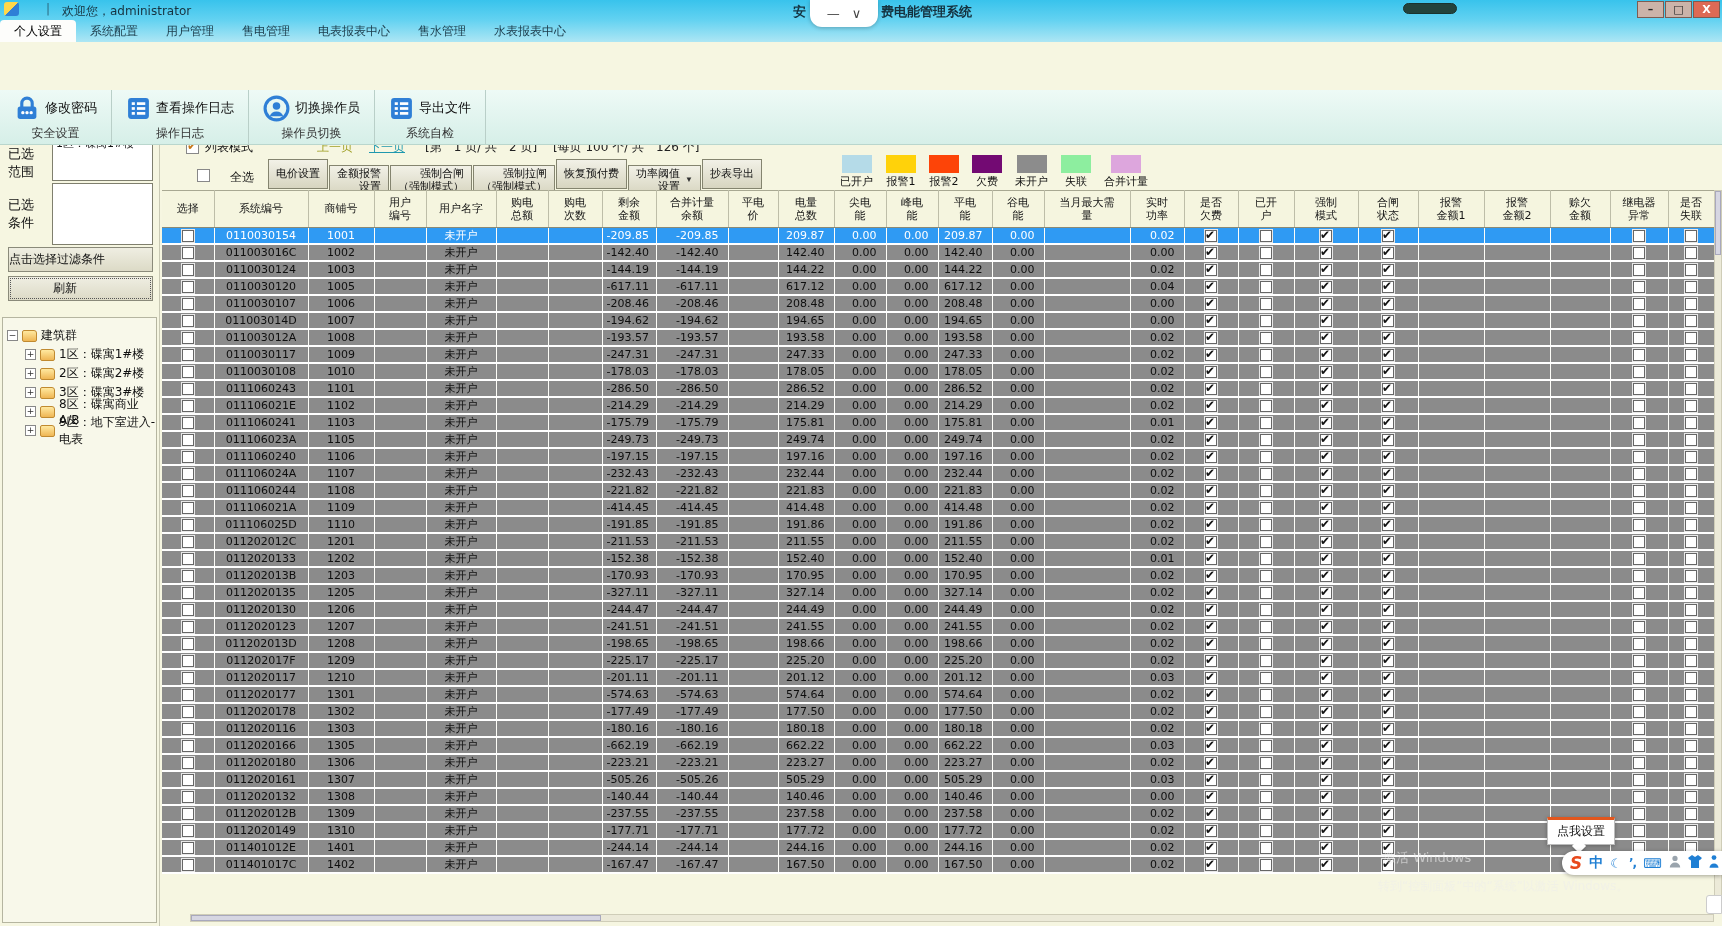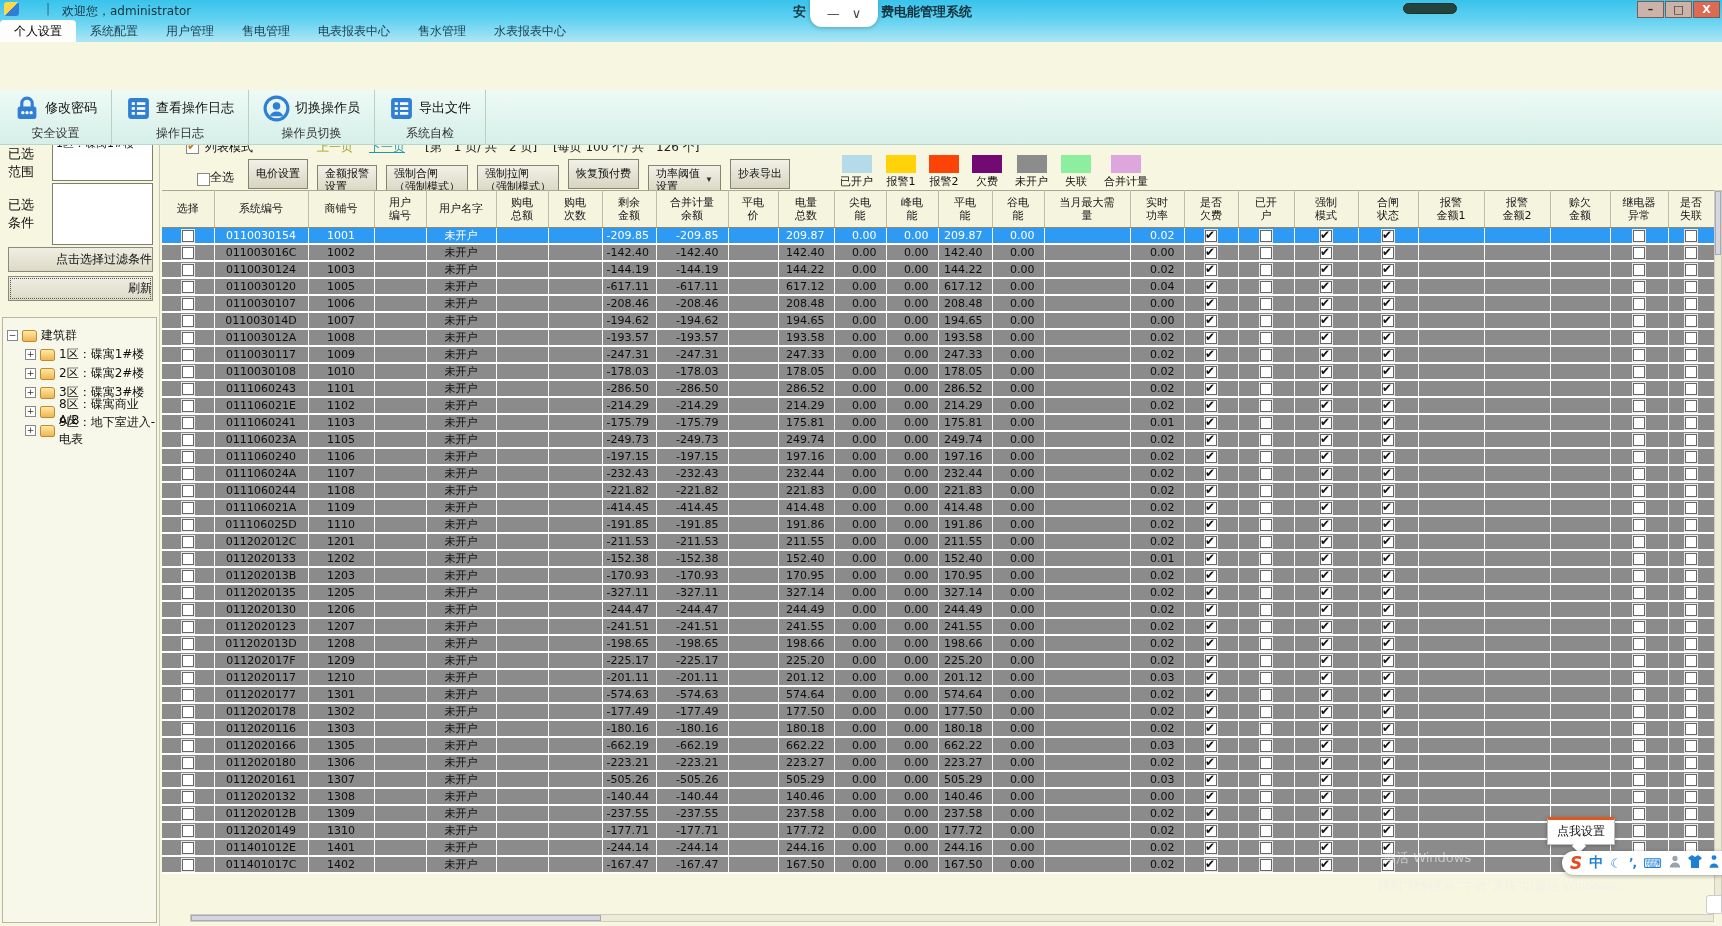--- a/index.html
+++ b/index.html
@@ -58,21 +58,21 @@
   .dtab .x { color:#777; font-size:10px; cursor:default; }
   .filter-bar { position:absolute; left:180px; top:22px; width:710px; height:14px;
     background:#fff; border:1px solid #8a8a7a; }
 
   
   .sidebar { position:absolute; left:0; top:128px; width:160px; bottom:0;
     background:#f6f6e1; border-right:1px solid #c9c9b4; z-index:10; }
   .side-label { position:absolute; left:8px; width:28px; font-size:13px; color:#111; line-height:1.35; }
   .side-box { position:absolute; left:52px; width:101px; background:#fff;
     border:1px solid #7f7f6e; font-size:11px; padding:2px 3px; color:#111; }
-  .side-btn { position:absolute; left:8px; width:145px; text-align:right;
+  .side-btn { position:absolute; left:8px; width:145px; text-align:left;
     background:linear-gradient(180deg,#efeee2,#dcdac6); border:1px solid #8a8a7a;
     font-size:12px; color:#111; padding:3px 0; cursor:default; }
   .side-btn.refresh { outline:1px dotted #555; outline-offset:-3px;padding-left:44px; }
   .tree-box { position:absolute; left:2px; top:189px; width:155px; bottom:3px;
     border:1px solid #b5b5a0; background:#f8f8ea; overflow:hidden; padding:8px 0 0 4px; }
   .tree-row { display:flex; align-items:center; gap:4px; height:19px; font-size:12px; color:#111; cursor:default; }
   .tree-row.child { padding-left:18px; }
   .expander { width:11px; height:11px; background:#fff; border:1px solid #888;
     font-size:9px; line-height:9px; text-align:center; color:#333; flex:none; }
   .folder { width:15px; height:12px; flex:none; border-radius:2px 3px 2px 2px;
@@ -81,25 +81,25 @@
   
   .content { position:absolute; left:160px; top:128px; width:1562px; bottom:0; background:#f6f6e1; }
   .chk { width:13px; height:13px; background:#fff; border:1px solid #888; display:inline-block;
     vertical-align:-2px; position:relative; }
   .chk.on::after { content:"✔"; position:absolute; left:0; top:-3px; font-size:12px; color:#c87818; font-weight:bold; }
   .row1 { position:absolute; left:26px; top:10px; height:18px; display:flex; align-items:center; gap:6px; font-size:12px; color:#111; }
   .lnk-prev { margin-left:58px; color:#a0a028; cursor:pointer; }
   .lnk-next { margin-left:10px; color:#1f98ae; text-decoration:underline; cursor:pointer; }
   .pageinfo { margin-left:14px; color:#222; }
   .row2 { position:absolute; left:26px; top:32px; height:34px; display:flex; align-items:center; font-size:12px; color:#111; }
-  .selall { display:flex; align-items:flex-end; gap:0; margin-right:14px;padding-left:11px; }
-  .abtn { display:inline-flex; align-items:center; justify-content:center; text-align:left;
+  .selall { display:flex; align-items:flex-start; gap:20px; margin-right:14px;padding-left:11px; }
+  .abtn { display:inline-flex; align-items:center; justify-content:center; text-align:right;
     white-space:pre-line; font-size:11px; line-height:1.2; color:#111;
     background:linear-gradient(180deg,#f2f1e7,#d7d5c0); border:1px solid #84846f;
-    min-height:30px; padding:1px 7px; margin-right:9px; cursor:default; }
+    min-height:30px; padding:1px 7px; margin-right:1px; cursor:default; }
   .abtn .dd { margin-left:5px; font-size:8px; color:#333; }
 
   
   #legend { position:absolute; left:680px; top:22px; display:flex; gap:13px; }
   .leg-item { display:flex; flex-direction:column; align-items:center; gap:1px; }
   .leg-swatch { width:30px; height:18px; margin-top:5px; }
   .leg-label { font-size:11px; color:#111; white-space:nowrap; }
 
   
   .grid-wrap { position:absolute; left:2px; top:62px; width:1552px; }

